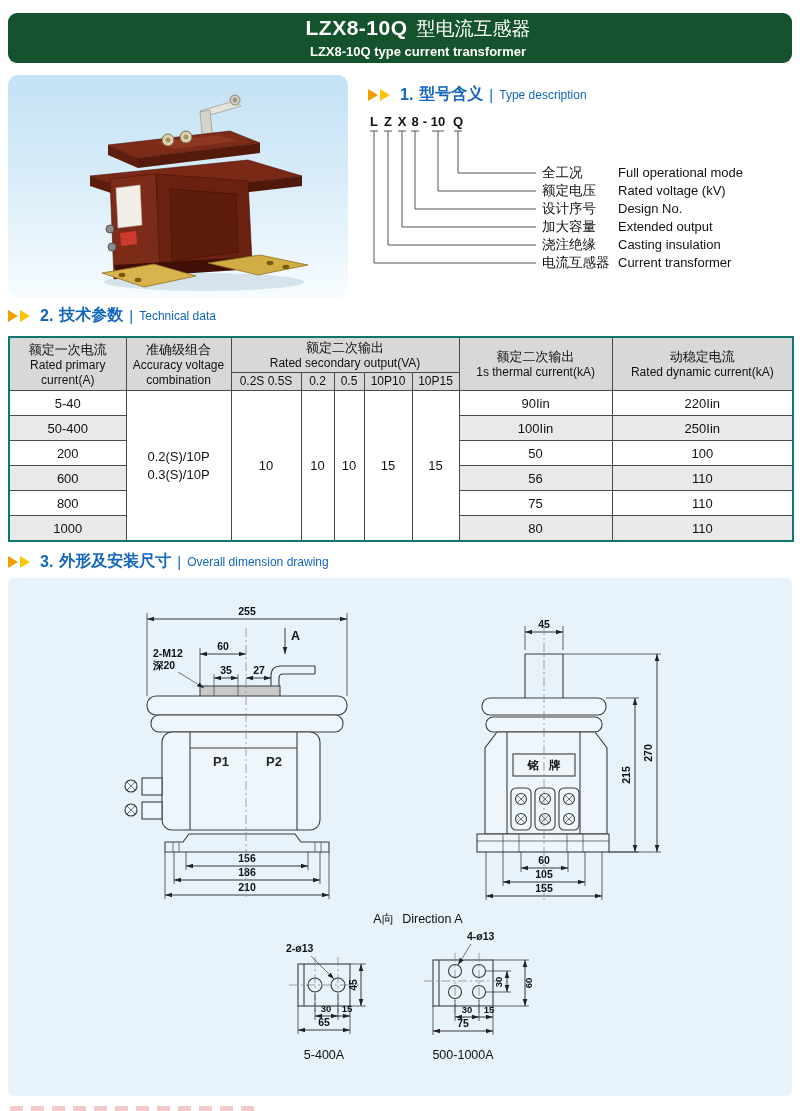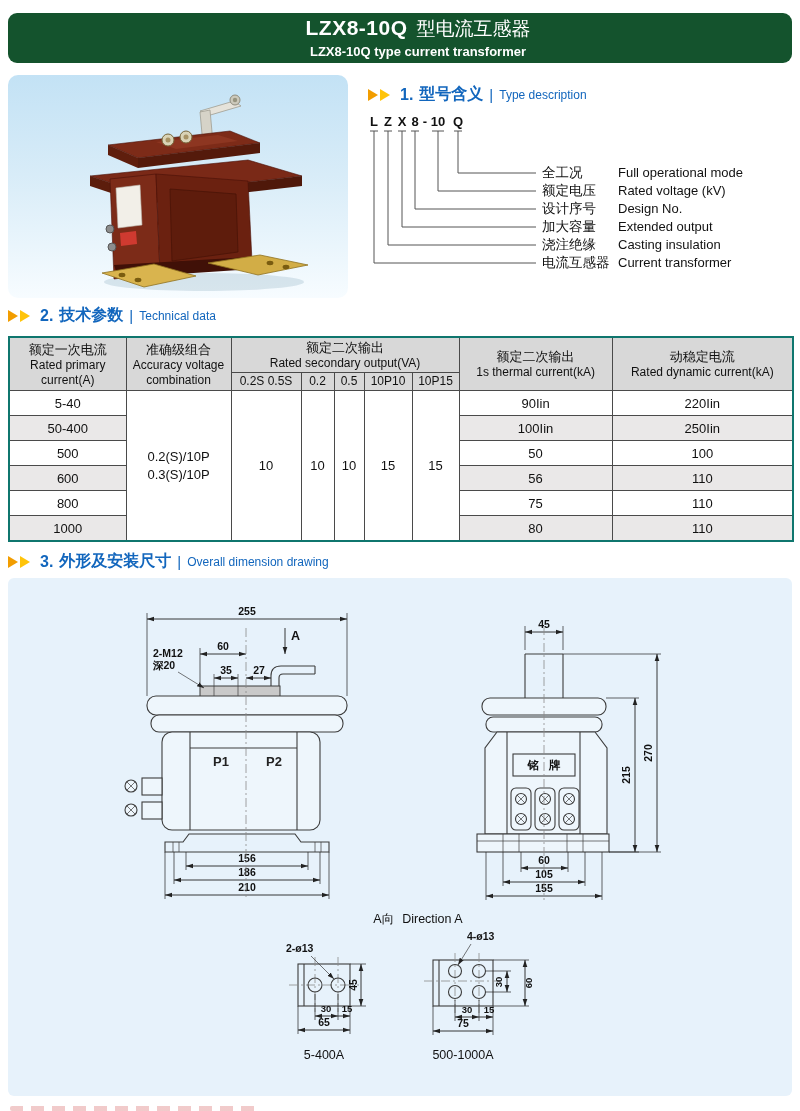--- a/index.html
+++ b/index.html
@@ -246,21 +246,21 @@
         <td rowspan="6">15</td>
         <td class="st">90Iin</td>
         <td class="st">220Iin</td>
       </tr>
       <tr class="alt">
         <td class="st">50-400</td>
         <td class="st">100Iin</td>
         <td class="st">250Iin</td>
       </tr>
       <tr>
-        <td class="st">500</td>
+        <td class="st">200</td>
         <td class="st">50</td>
         <td class="st">100</td>
       </tr>
       <tr class="alt">
         <td class="st">600</td>
         <td class="st">56</td>
         <td class="st">110</td>
       </tr>
       <tr>
         <td class="st">800</td>

